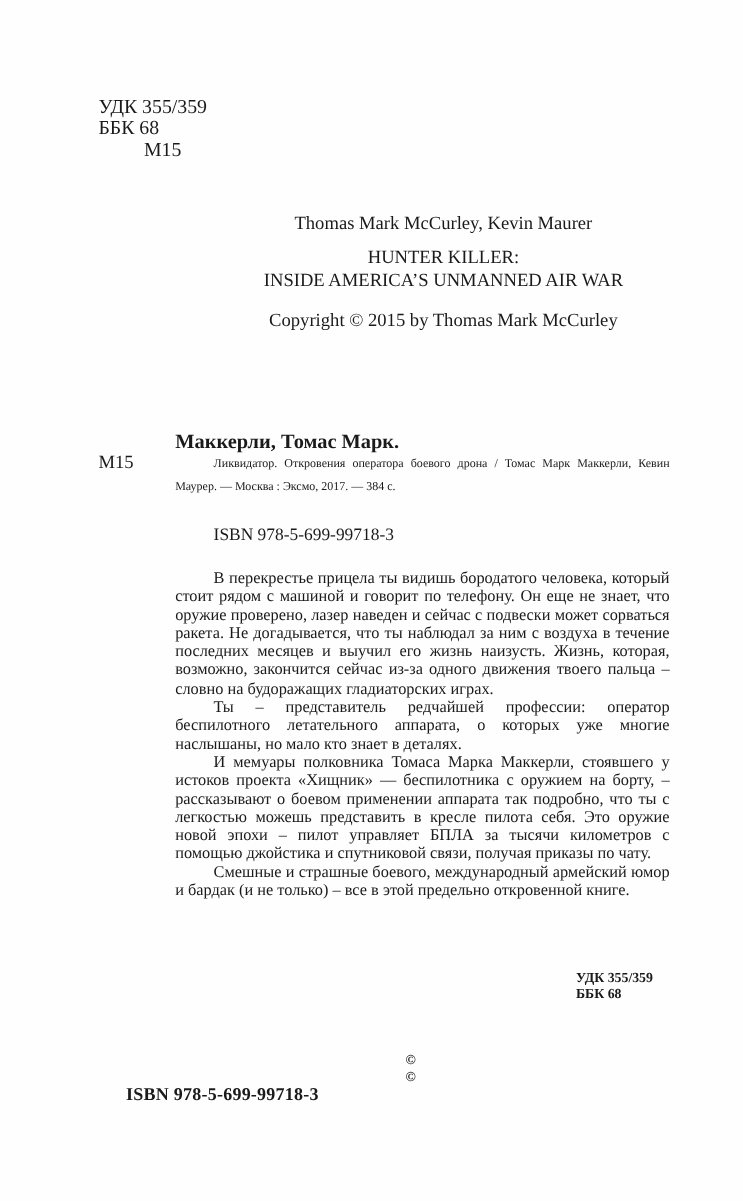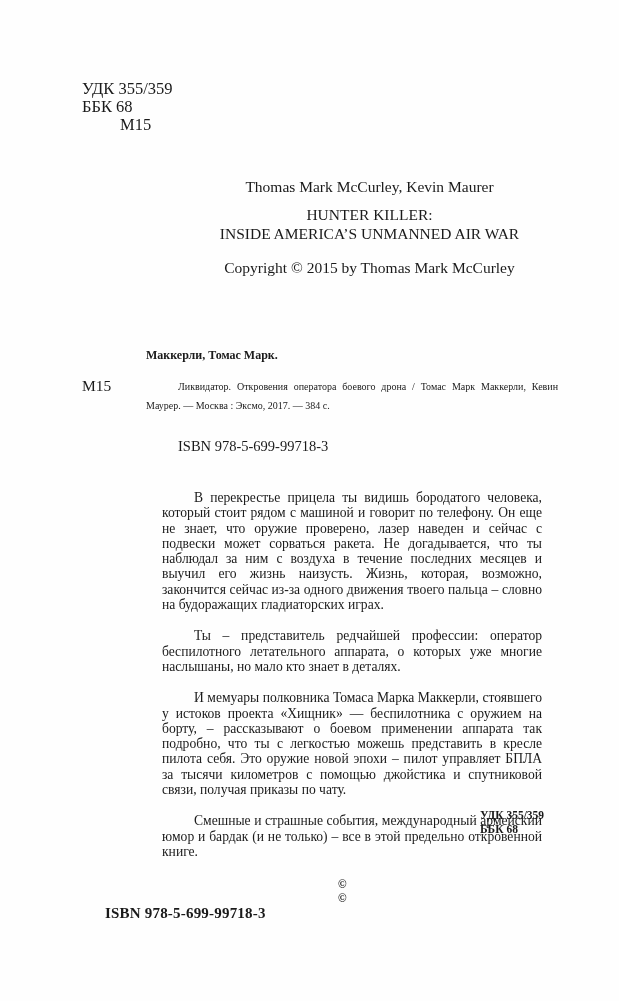--- a/index.html
+++ b/index.html
@@ -7,26 +7,26 @@
     width: 619px; height: 1001px; background: #fefefe; position: relative; overflow: hidden;
     font-family: "Liberation Serif", "DejaVu Serif", serif; color: #1a1a1a;
   }
   .abs { position: absolute; }
   .codes { left: 82px; top: 80px; font-size: 16.5px; line-height: 18px; }
   .codes .m15 { padding-left: 38px; }
   .orig { left: 0; width: 619px; text-align: center; }
   .orig-authors { top: 178px; font-size: 15.5px; left: 60px; width: 619px; }
   .orig-title { top: 205px; font-size: 15.5px; line-height: 19px; left: 60px; width: 619px; }
   .orig-copy { top: 259px; font-size: 15.5px; left: 60px; width: 619px; }
-  .bib-head { left: 146px; top: 348px; font-size: 12px; font-weight: bold; }
+  .bib-head { left: 146px; top: 358px; font-size: 17px; font-weight: bold; }
   .bib-code { left: 82px; top: 377px; font-size: 15.5px; }
   .bib-body { left: 146px; top: 377px; width: 412px; font-size: 10px; line-height: 19px; text-align: justify; text-indent: 32px; }
   .bib-isbn { left: 178px; top: 438px; font-size: 14.5px; }
   .annot { left: 146px; top: 474px; width: 412px; font-size: 13.6px; line-height: 15.3px; }
-  .annot p { margin: 16px; text-indent: 32px; text-align: justify; }
+  .annot p { margin: 0; text-indent: 32px; text-align: justify; }
   .udk-bottom { left: 480px; top: 808px; font-size: 11.5px; font-weight: bold; line-height: 14px; }
   .rights { left: 338px; top: 877px; font-size: 11.5px; font-weight: bold; line-height: 14px; }
   .rights .row { display: flex; }
   .rights .sym { width: 17px; }
   .isbn-bottom { left: 105px; top: 905px; font-size: 15px; font-weight: bold; letter-spacing: 0.2px; }
 </style>
 </head>
 <body>
 
 <div class="abs codes">
@@ -44,21 +44,21 @@
 
 <div class="abs bib-head">Маккерли, Томас Марк.</div>
 <div class="abs bib-code">М15</div>
 <div class="abs bib-body">Ликвидатор. Откровения оператора боевого дрона / Томас Марк Маккерли, Кевин Маурер. — Москва : Эксмо, 2017. — 384 с.</div>
 <div class="abs bib-isbn">ISBN 978-5-699-99718-3</div>
 
 <div class="abs annot">
   <p>В перекрестье прицела ты видишь бородатого человека, который стоит рядом с машиной и говорит по телефону. Он еще не знает, что оружие проверено, лазер наведен и сейчас с подвески может сорваться ракета. Не догадывается, что ты наблюдал за ним с воздуха в течение последних месяцев и выучил его жизнь наизусть. Жизнь, которая, возможно, закончится сейчас из-за одного движения твоего пальца – словно на будоражащих гладиаторских играх.</p>
   <p>Ты – представитель редчайшей профессии: оператор беспилотного летательного аппарата, о которых уже многие наслышаны, но мало кто знает в деталях.</p>
   <p>И мемуары полковника Томаса Марка Маккерли, стоявшего у истоков проекта «Хищник» — беспилотника с оружием на борту, – рассказывают о боевом применении аппарата так подробно, что ты с легкостью можешь представить в кресле пилота себя. Это оружие новой эпохи – пилот управляет БПЛА за тысячи километров с помощью джойстика и спутниковой связи, получая приказы по чату.</p>
-  <p>Смешные и страшные события, международный армейский юмор и бардак (и не только) – все в этой предельно откровенной книге.</p>
+  <p>Смешные и страшные боевого, международный армейский юмор и бардак (и не только) – все в этой предельно откровенной книге.</p>
 </div>
 
 <div class="abs udk-bottom">
   <div>УДК 355/359</div>
   <div>ББК 68</div>
 </div>
 
 <div class="abs isbn-bottom">ISBN 978-5-699-99718-3</div>
 
 <div class="abs rights">

